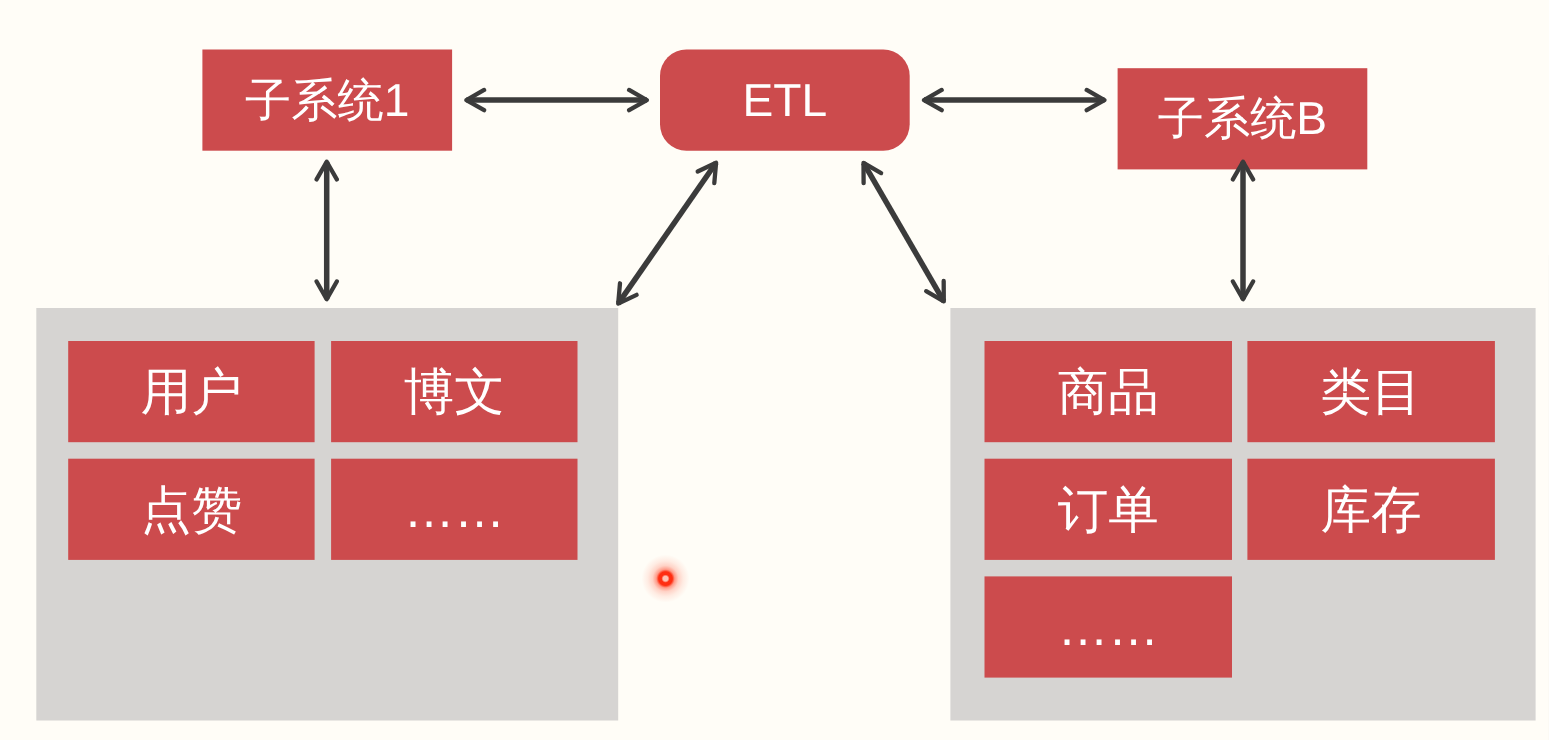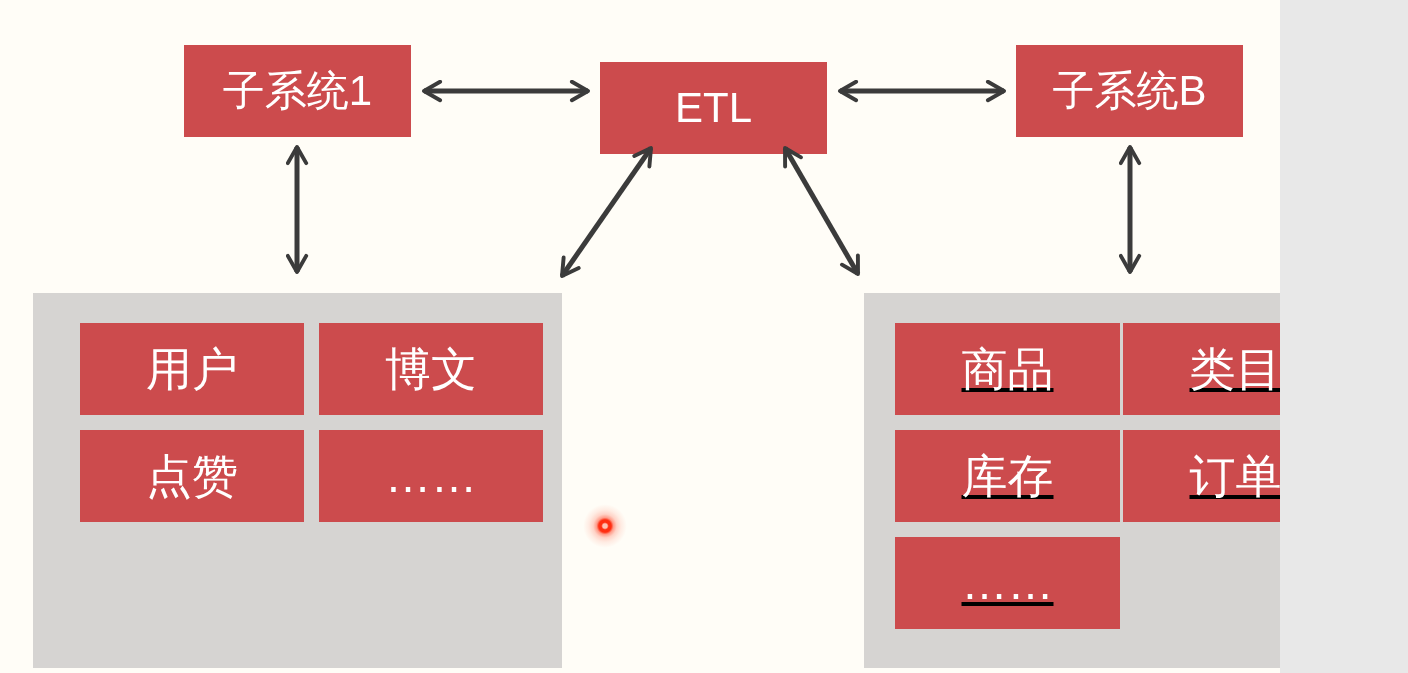--- a/index.html
+++ b/index.html
@@ -9,55 +9,55 @@
     --bg:#fffdf7;
     --txt:#ffffff;
   }
   html,body{margin:0;padding:0;}
   body{
     background:#e8e8e8;
     font-family:"Liberation Sans","DejaVu Sans",sans-serif;
   }
   .canvas{
     position:relative;
-    width:1280px;height:673px;
+    width:1408px;height:673px;
     background:var(--bg);
     overflow:hidden;
   }
   
   .node{
     position:absolute;
     width:227px;height:92px;
     background:var(--red);
     color:var(--txt);
     display:flex;align-items:center;justify-content:center;
     font-size:42px;
     line-height:1;
     white-space:nowrap;
   }
   .node-sub1{left:184px;top:45px;}
-  .node-etl {left:600px;top:62px;}
-  .node-subB{left:1016px;top:45px;}
+  .node-etl {left:600px;top:45px;border-radius:24px;}
+  .node-subB{left:1016px;top:62px;}
 
   
   .panel{
     position:absolute;
-    top:293px;height:375px;
+    top:280px;height:375px;
     background:var(--gray);
     box-sizing:border-box;
-    padding:30px 0 0 47px;
+    padding:30px 0 0 29px;
     display:grid;
     grid-template-columns:224px 224px;
     grid-auto-rows:92px;
     column-gap:15px;
     row-gap:15px;
     align-content:start;
   }
   .panel-left {left:33px;width:529px;}
-  .panel-right{left:864px;width:532px;padding-left:31px;grid-template-columns:225px 225px;column-gap:3px;text-decoration:underline;}
+  .panel-right{left:864px;width:532px;padding-left:31px;grid-template-columns:225px 225px;column-gap:14px;}
 
   .cell{
     background:var(--red);
     color:var(--txt);
     display:flex;align-items:center;justify-content:center;
     font-size:46px;
     line-height:1;
     white-space:nowrap;
   }
 
@@ -114,24 +114,24 @@
   </div>
 
   <div class="panel panel-right">
     <div class="cell">
         <span>商品</span>
       </div>
     <div class="cell">
         <span>类目</span>
       </div>
     <div class="cell">
-        <span>库存</span>
+        <span>订单</span>
       </div>
     <div class="cell">
-        <span>订单</span>
+        <span>库存</span>
       </div>
     <div class="cell">
         <span>……</span>
       </div>
   </div>
 
   <svg class="arrows" viewBox="0 0 1408 673" xmlns="http://www.w3.org/2000/svg">
     <defs>
       <marker id="ah" viewBox="0 0 10 10" refX="8.5" refY="5" markerWidth="4.6" markerHeight="4.6" orient="auto-start-reverse" markerUnits="strokeWidth">
         <path d="M1.5,1 L8.5,5 L1.5,9" fill="none" stroke="#3b3b3b" stroke-width="1.7" stroke-linecap="round" stroke-linejoin="round"></path>

